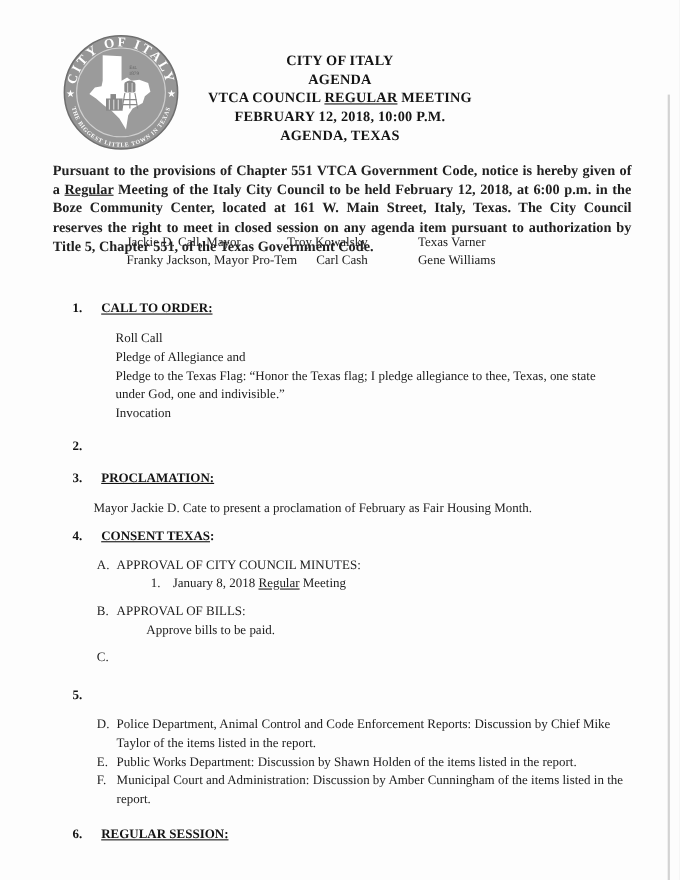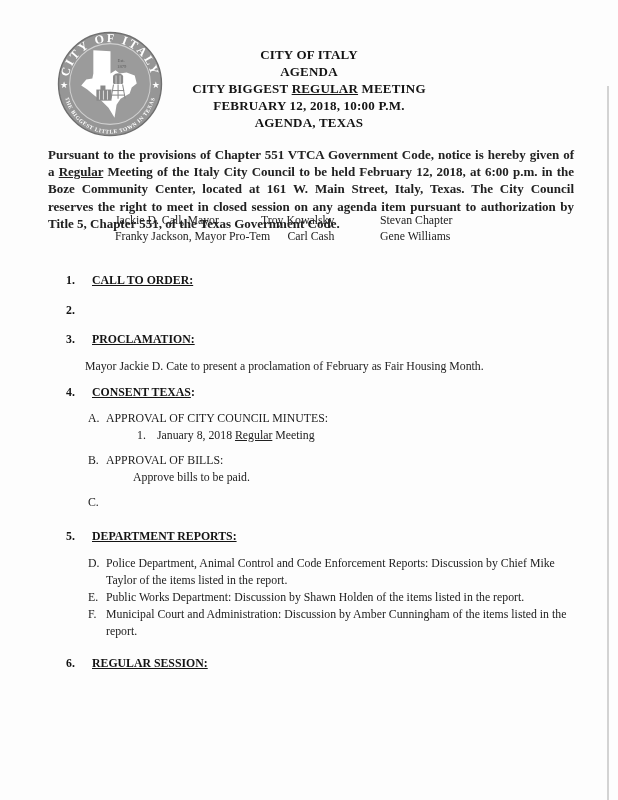--- a/index.html
+++ b/index.html
@@ -78,48 +78,54 @@
         <textPath href="#arcBot" startOffset="50%" text-anchor="middle">THE BIGGEST LITTLE TOWN IN TEXAS</textPath>
       </text>
       <text x="8" y="57.5" font-size="9" fill="#ffffff" text-anchor="middle">★</text>
       <text x="99" y="57.5" font-size="9" fill="#ffffff" text-anchor="middle">★</text>
     </svg>
   </div>
 
   <div class="header">
     <div>CITY OF ITALY</div>
     <div>AGENDA</div>
-    <div><span>CITY BIGGEST </span><span class="u">REGULAR</span><span> MEETING</span></div>
+    <div><span>VTCA COUNCIL </span><span class="u">REGULAR</span><span> MEETING</span></div>
     <div>FEBRUARY 12, 2018, 10:00 P.M.</div>
     <div>AGENDA, TEXAS</div>
   </div>
 
   <p class="notice"><span>Pursuant to the provisions of Chapter 551 VTCA Government Code, notice is hereby given of a </span><span class="u">Regular</span><span> Meeting of the Italy City Council to be held February 12, 2018, at 6:00 p.m. in the Boze Community Center, located at 161 W. Main Street, Italy, Texas.  The City Council reserves the right to meet in closed session on any agenda item pursuant to authorization by Title 5, Chapter 551, of the Texas Government Code.</span></p>
 
   <div class="officials">
     <div class="col col1">
       <div>Jackie D. Call, Mayor</div>
       <div>Franky Jackson, Mayor Pro-Tem</div>
     </div>
     <div class="col col2">
       <div>Troy Kowalsky</div>
       <div>Carl Cash</div>
     </div>
     <div class="col col3">
-      <div>Stevan Chapter</div>
+      <div>Texas Varner</div>
       <div>Gene Williams</div>
     </div>
   </div>
 
   <div class="agenda">
 
     <div>
       <div class="sec">
         <span class="num">1.</span>
         <span class="head head-u">CALL TO ORDER:</span>
+      </div>
+      <div class="plainblock">
+        <div>Roll Call</div>
+        <div>Pledge of Allegiance and</div>
+        <div>Pledge to the Texas Flag: “Honor the Texas flag; I pledge allegiance to thee, Texas, one state under God, one and indivisible.”</div>
+        <div>Invocation</div>
       </div>
     </div>
 
     <div class="sec mt13">
       <span class="num">2.</span>
     </div>
 
     <div>
       <div class="sec mt12">
         <span class="num">3.</span>
@@ -147,21 +153,20 @@
       </div>
       <div class="subplain">Approve bills to be paid.</div>
       <div class="li mt8">
         <span class="lt">C.</span>
       </div>
     </div>
 
     <div>
       <div class="sec mt17">
         <span class="num">5.</span>
-        <span class="head head-u">DEPARTMENT REPORTS:</span>
       </div>
       <div class="li mt10">
         <span class="lt">D.</span>
         <span>Police Department, Animal Control and Code Enforcement Reports: Discussion by Chief Mike Taylor of the items listed in the report.</span>
       </div>
       <div class="li">
         <span class="lt">E.</span>
         <span>Public Works Department: Discussion by Shawn Holden of the items listed in the report.</span>
       </div>
       <div class="li">

